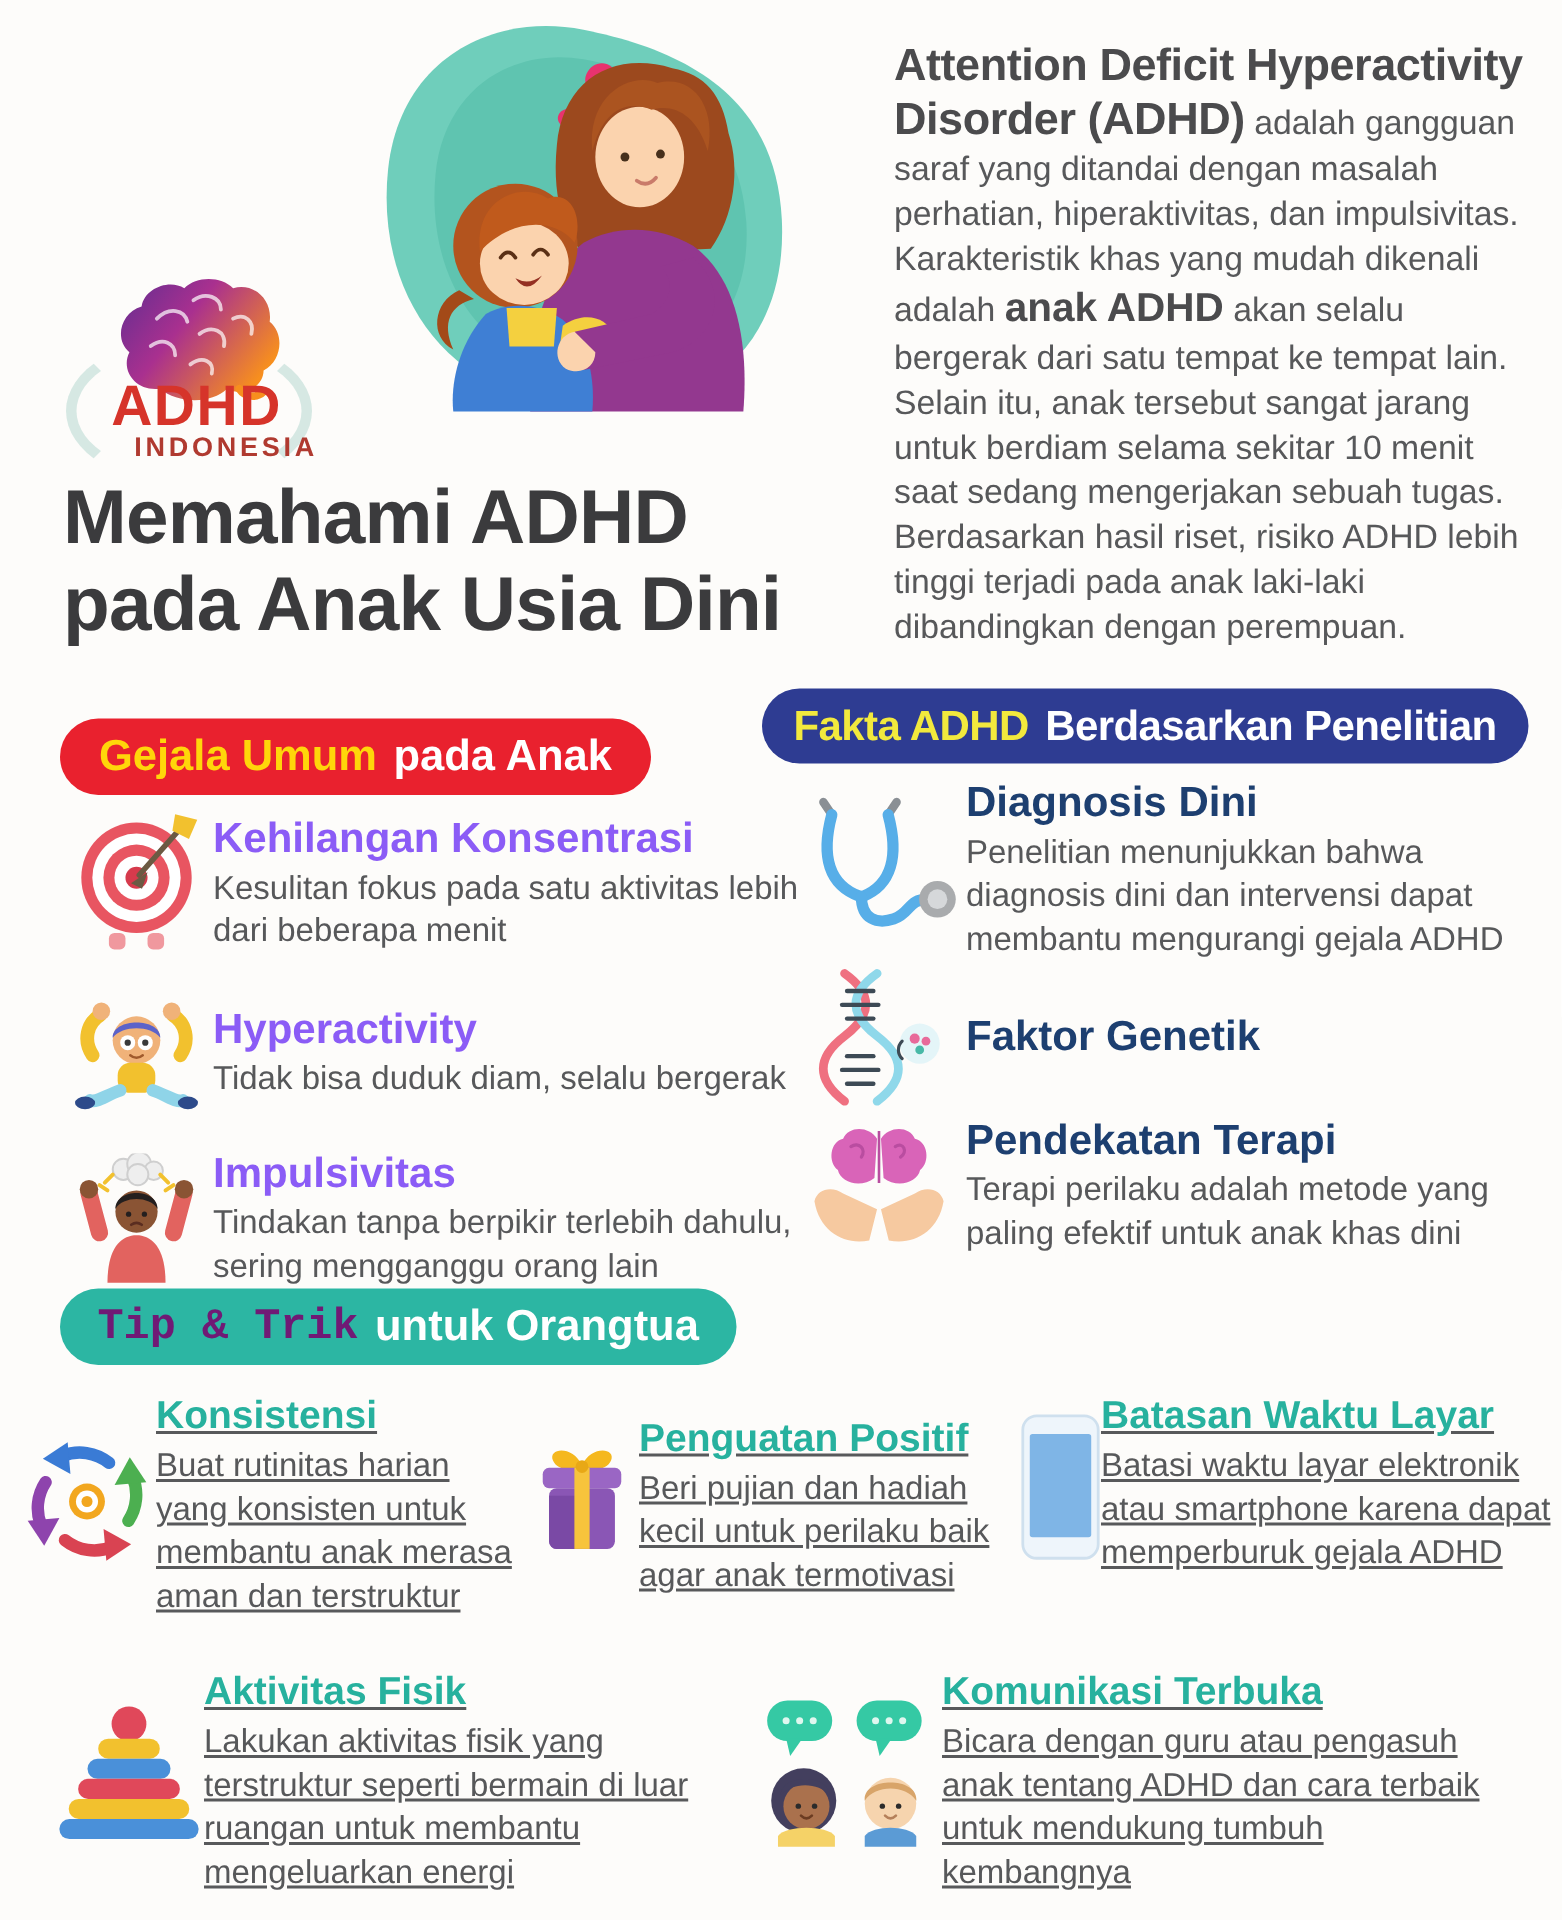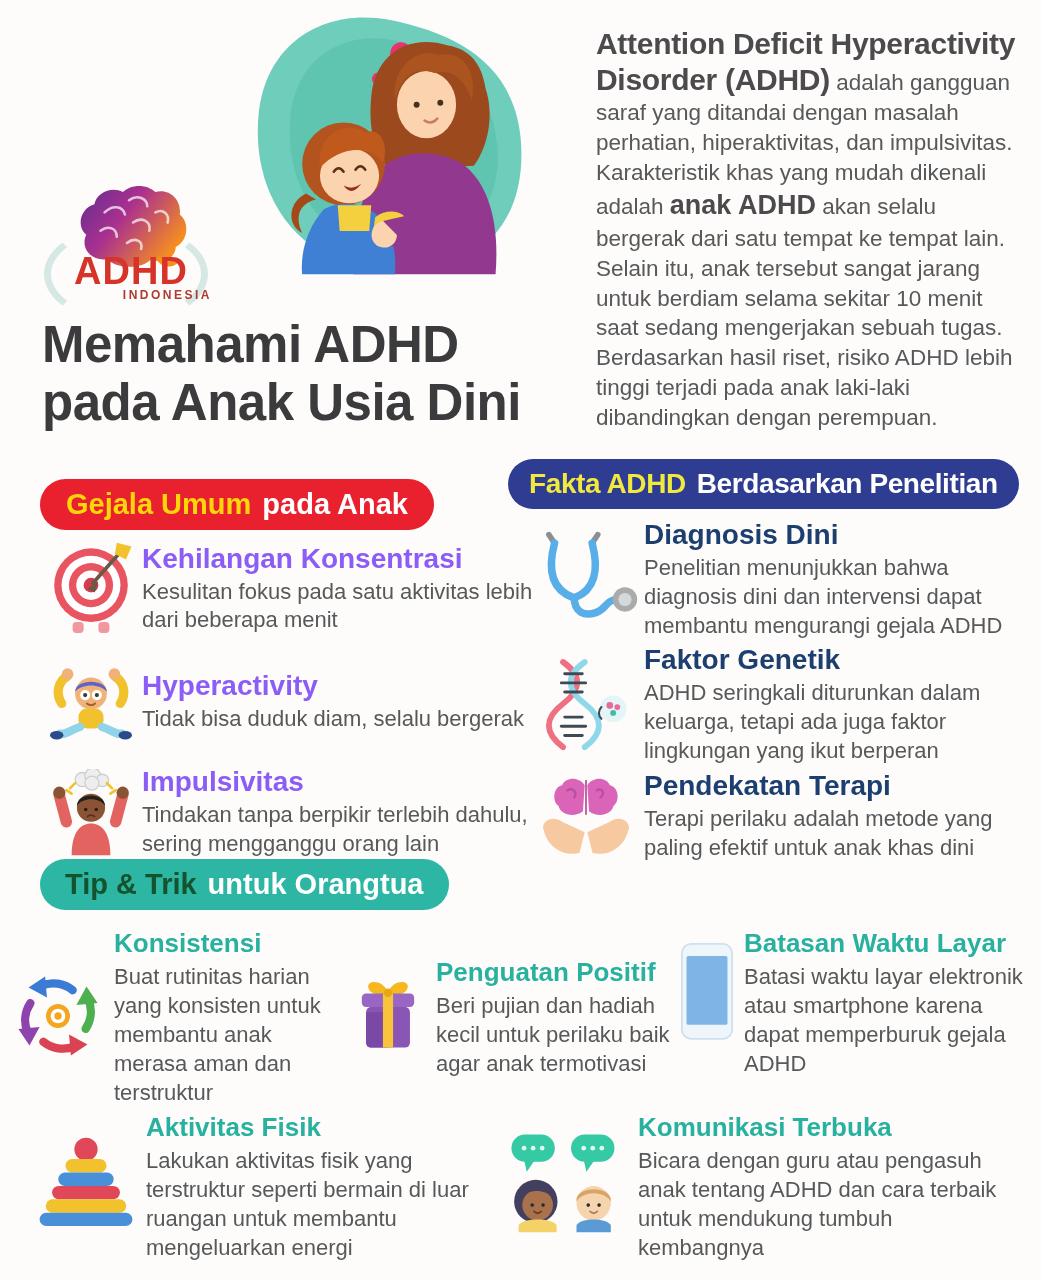--- a/index.html
+++ b/index.html
@@ -7,21 +7,21 @@
           font-family:"Liberation Sans","DejaVu Sans",sans-serif;color:#58595b;}
 
   
   .logo{position:absolute;left:42px;top:186px;width:178px;height:128px;}
   .logo-arc{position:absolute;width:150px;height:86px;border:7px solid #cde4de;border-radius:50%;
             border-top-color:transparent;border-bottom-color:transparent;top:38px;left:2px;opacity:.8;}
   .logo-brain{position:absolute;left:28px;top:0;width:122px;}
   .logo-word{position:absolute;left:0;top:66px;width:178px;text-align:center;
              font-size:38px;font-weight:800;color:#d6342a;letter-spacing:1px;line-height:1;}
   .logo-sub{position:absolute;left:0;top:102px;width:170px;text-align:right;
-            font-size:12px;font-weight:700;color:#b03a30;letter-spacing:2.5px;}
+            font-size:18px;font-weight:700;color:#b03a30;letter-spacing:2.5px;}
 
   
   .hero{position:absolute;left:240px;top:6px;width:298px;height:296px;}
 
   
   .intro{position:absolute;left:596px;top:26px;width:434px;font-size:22.5px;line-height:1.33;color:#57585a;}
   .intro-bold{font-weight:800;font-size:30px;line-height:1.2;color:#4b4b4d;letter-spacing:-0.3px;}
   .intro-em{font-weight:800;font-size:27px;color:#4b4b4d;}
 
   
@@ -29,42 +29,42 @@
               color:#3b3b3d;line-height:1.14;letter-spacing:-0.5px;}
 
   
   .pill{position:absolute;display:inline-flex;align-items:center;gap:11px;border-radius:999px;
         font-weight:800;white-space:nowrap;}
   .pill-red{left:40px;top:479px;background:#e9212e;padding:9px 26px;font-size:29px;}
   .pill-blue{left:508px;top:459px;background:#2e3c92;padding:9px 21px;font-size:28px;letter-spacing:-0.4px;}
   .pill-teal{left:40px;top:859px;background:#2cb6a3;padding:9px 25px;font-size:29px;}
   .hl-yellow{color:#ffd60a;}
   .hl-lemon{color:#f2e93d;}
-  .hl-lime{color:#14532d;}
+  .hl-lime{color:#701a75;font-family:Liberation Mono, monospace;}
   .hl-white{color:#ffffff;}
 
   
   .symptoms{position:absolute;left:40px;top:541px;width:500px;display:flex;flex-direction:column;gap:23px;}
   .row{display:flex;align-items:center;}
   .sym-icon{flex:0 0 102px;display:flex;justify-content:center;}
   .sym-title{font-size:28px;font-weight:800;color:#8b5cf6;margin-bottom:3px;}
   .sym-desc{font-size:22px;line-height:1.31;color:#57585a;max-width:412px;}
 
   
   .facts{position:absolute;left:528px;top:519px;width:514px;display:flex;flex-direction:column;gap:4px;}
   .fact-icon{flex:0 0 116px;display:flex;justify-content:center;}
   .fact-title{font-size:28px;font-weight:800;color:#1d3f70;margin-bottom:3px;}
   .fact-desc{font-size:22px;line-height:1.31;color:#57585a;max-width:372px;}
 
   
   .tip-title{font-size:26px;font-weight:800;color:#27b19e;margin-bottom:3px;}
   .tip-desc{font-size:22px;line-height:1.32;color:#57585a;}
   .tips-row1{position:absolute;left:12px;top:928px;width:1022px;display:flex;}
   .tips-row2{position:absolute;left:36px;top:1112px;width:1000px;display:flex;}
-  .tip{display:flex;align-items:center;gap:10px;}
+  .tip{display:flex;align-items:center;text-decoration:underline;}
   .tip-c1{width:338px;}
   .tip-c2{width:330px;}
   .tip-c3{width:354px;align-items:flex-start;}
   .tip-c4{width:470px;}
   .tip-c5{width:530px;}
   .tip-c1 .tip-desc{max-width:242px;}
   .tip-c2 .tip-desc{max-width:258px;}
   .tip-c3 .tip-desc{max-width:300px;}
   .tip-c4 .tip-desc{max-width:332px;}
   .tip-c5 .tip-desc{max-width:372px;}
@@ -266,21 +266,20 @@
           </g>
           <circle cx="90" cy="62" r="16" fill="#e4f5f8"></circle>
           <circle cx="86" cy="58" r="4" fill="#e86a9a"></circle>
             <circle cx="95" cy="60" r="3.5" fill="#e86a9a"></circle>
             <circle cx="90" cy="67" r="3.5" fill="#48b9a7"></circle>
           <path d="M76,74 C72,70 72,64 76,60" stroke="#3d4a55" stroke-width="2.5" fill="none" stroke-linecap="round"></path>
         </svg>
       </div>
       <div>
         <div class="fact-title">Faktor Genetik</div>
-        <div class="fact-desc">ADHD seringkali diturunkan dalam keluarga, tetapi ada juga faktor lingkungan yang ikut berperan</div>
       </div>
     </div>
 
     <div class="row">
       <div class="fact-icon">
         <svg width="100" viewBox="0 0 115 100">
           <g fill="#d964b8">
             <path d="M56,14 C50,4 34,4 30,14 C20,16 18,32 26,38 C28,48 44,52 54,44 L56,14 Z"></path>
             <path d="M59,14 C65,4 81,4 85,14 C95,16 97,32 89,38 C87,48 71,52 61,44 L59,14 Z"></path>
           </g>

